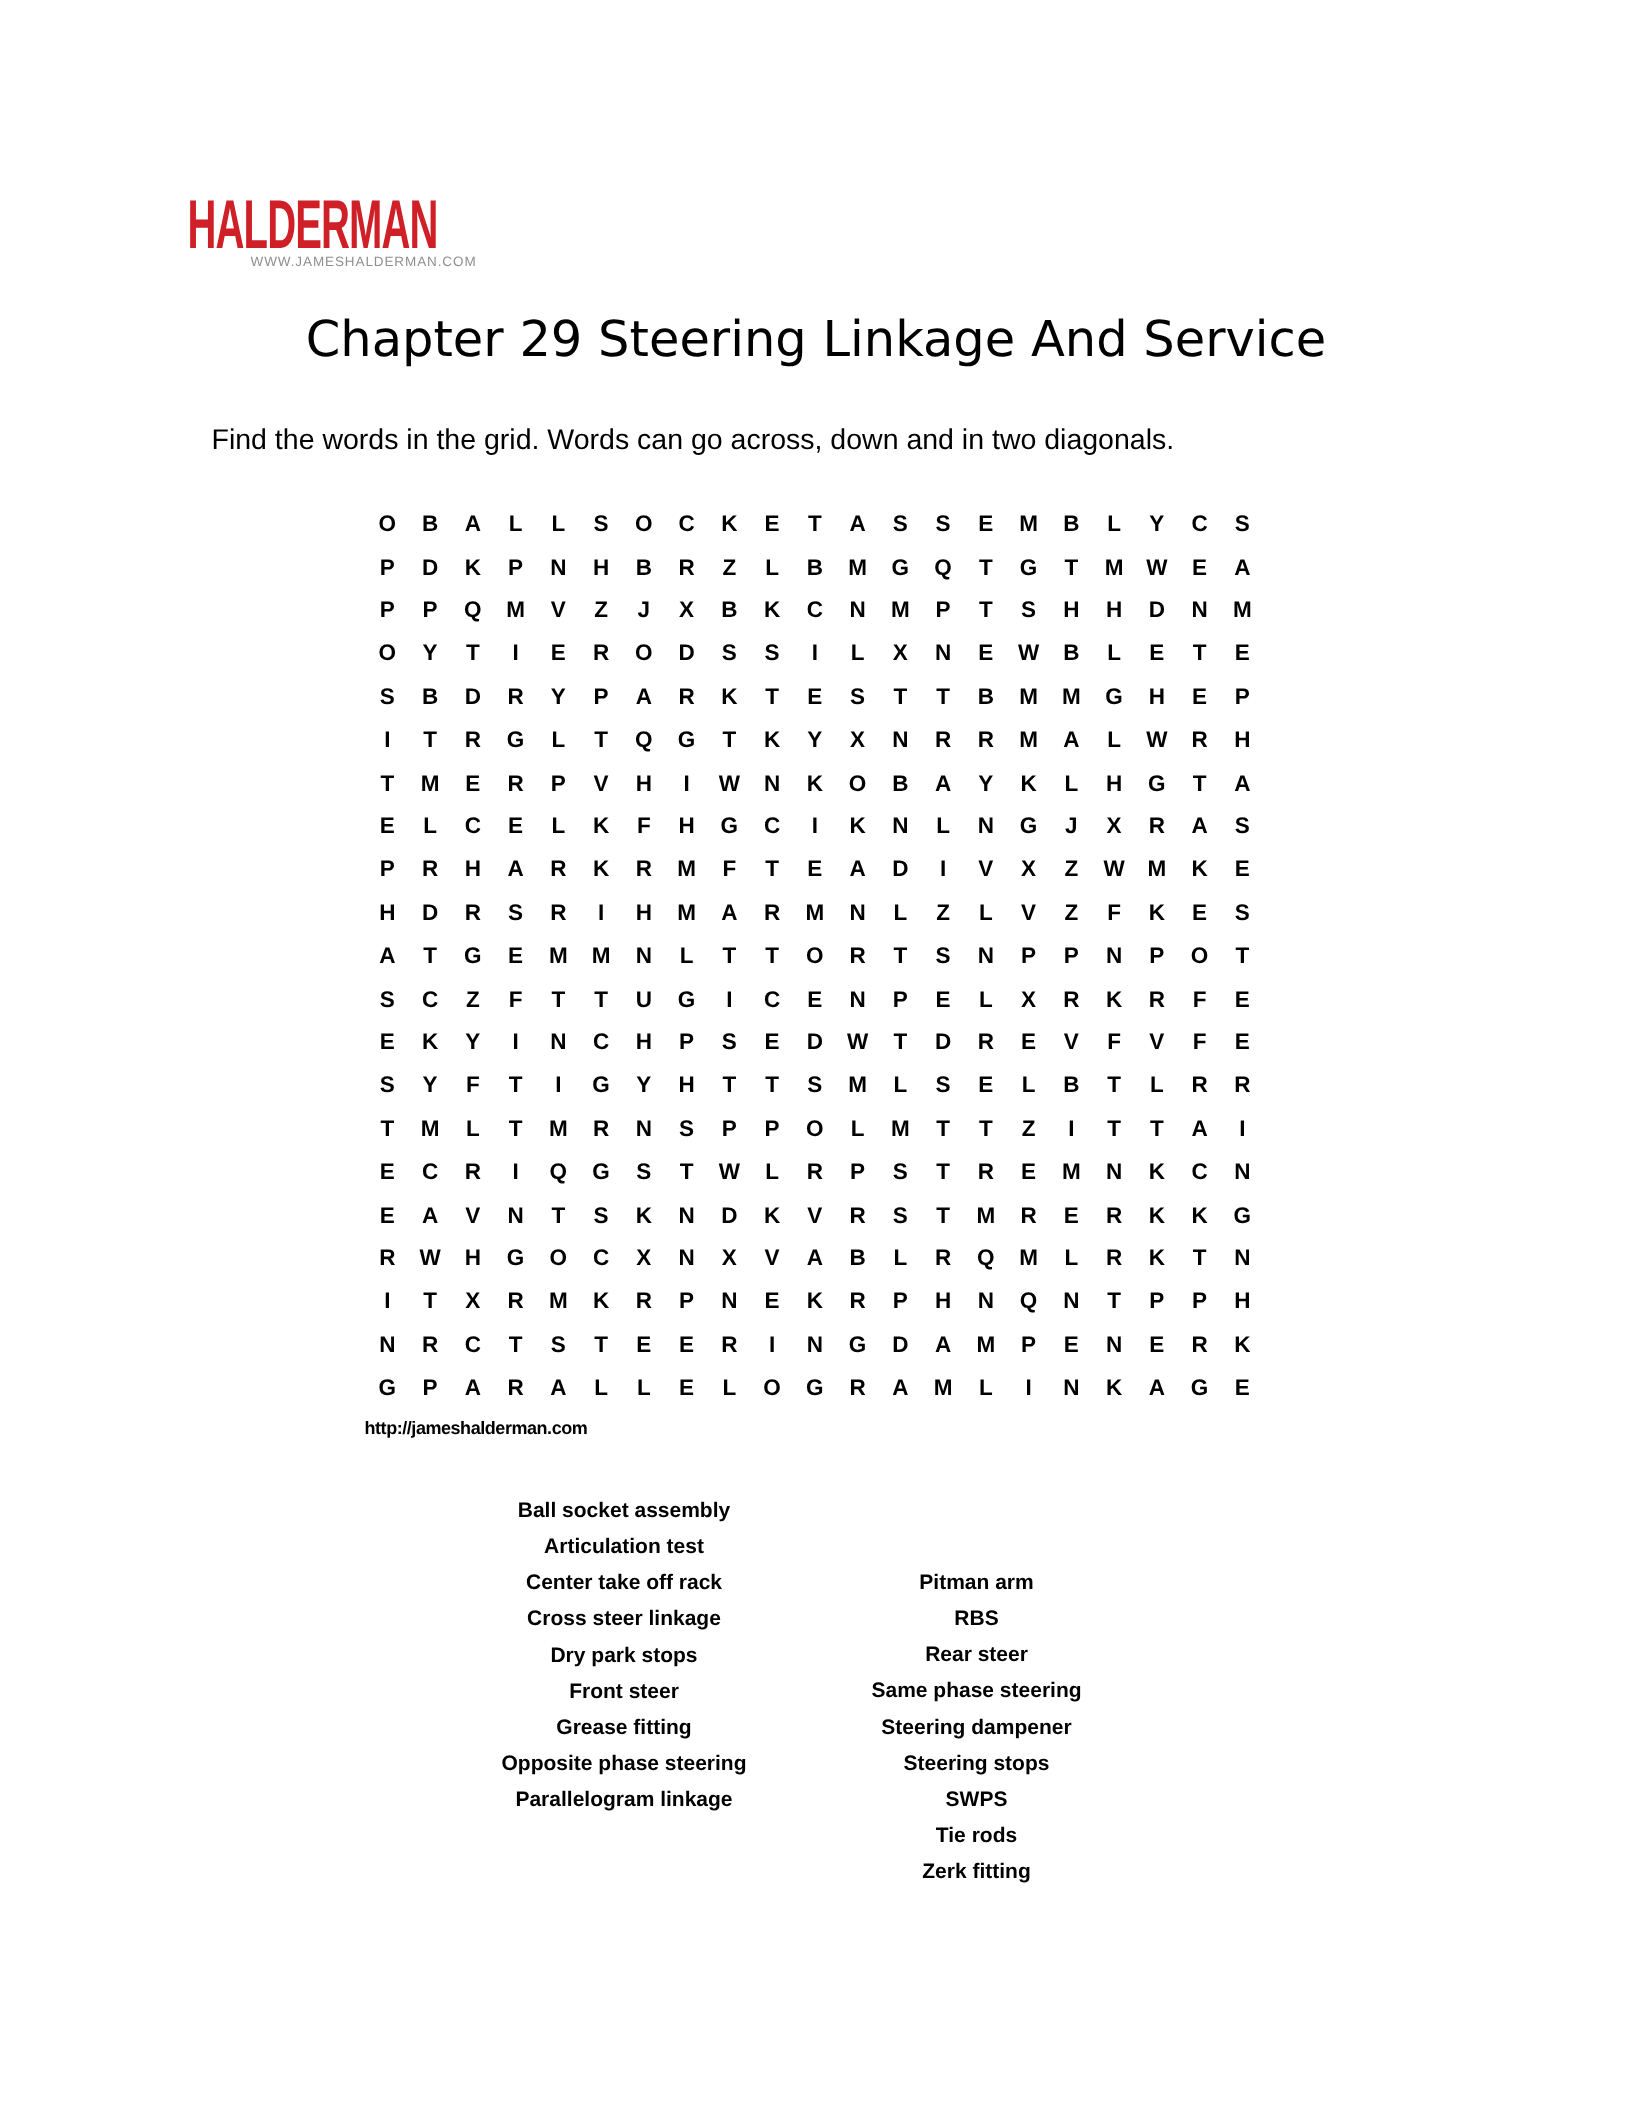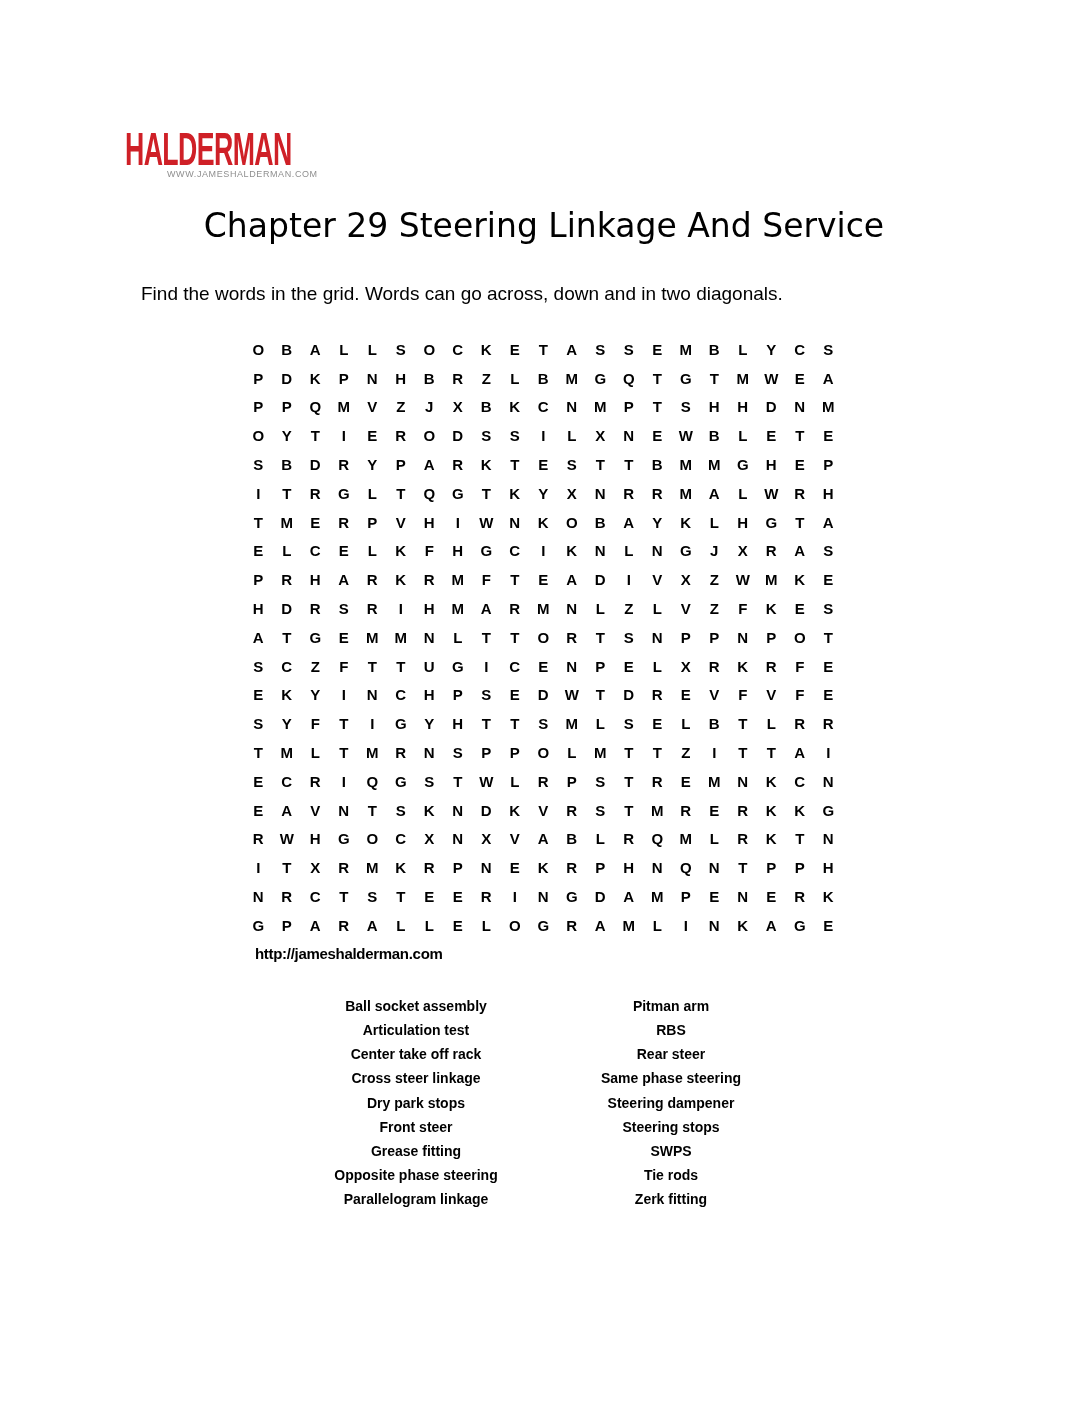--- a/index.html
+++ b/index.html
@@ -72,35 +72,35 @@
     display: flex;
     align-items: center;
     justify-content: center;
     font-size: 15px;
     font-weight: bold;
     font-family: "Liberation Sans", sans-serif;
   }
   
   .grid-url {
     position: absolute;
-    left: 255px;
+    left: 243px;
     top: 945px;
-    font-size: 15px;
+    font-size: 12px;
     font-weight: bold;
     letter-spacing: -0.3px;
   }
   
   .word-col {
     position: absolute;
     top: 994px;
     width: 300px;
     text-align: center;
   }
   .word-col-left  { left: 266px; }
-  .word-col-right { left: 521px; }
+  .word-col-right { left: 501px; margin-top: 48px; }
   .word {
     line-height: 24.15px;
     font-size: 14px;
     font-weight: bold;
     font-family: "Liberation Sans", sans-serif;
     white-space: nowrap;
   }
 </style>
 </head>
 <body>

